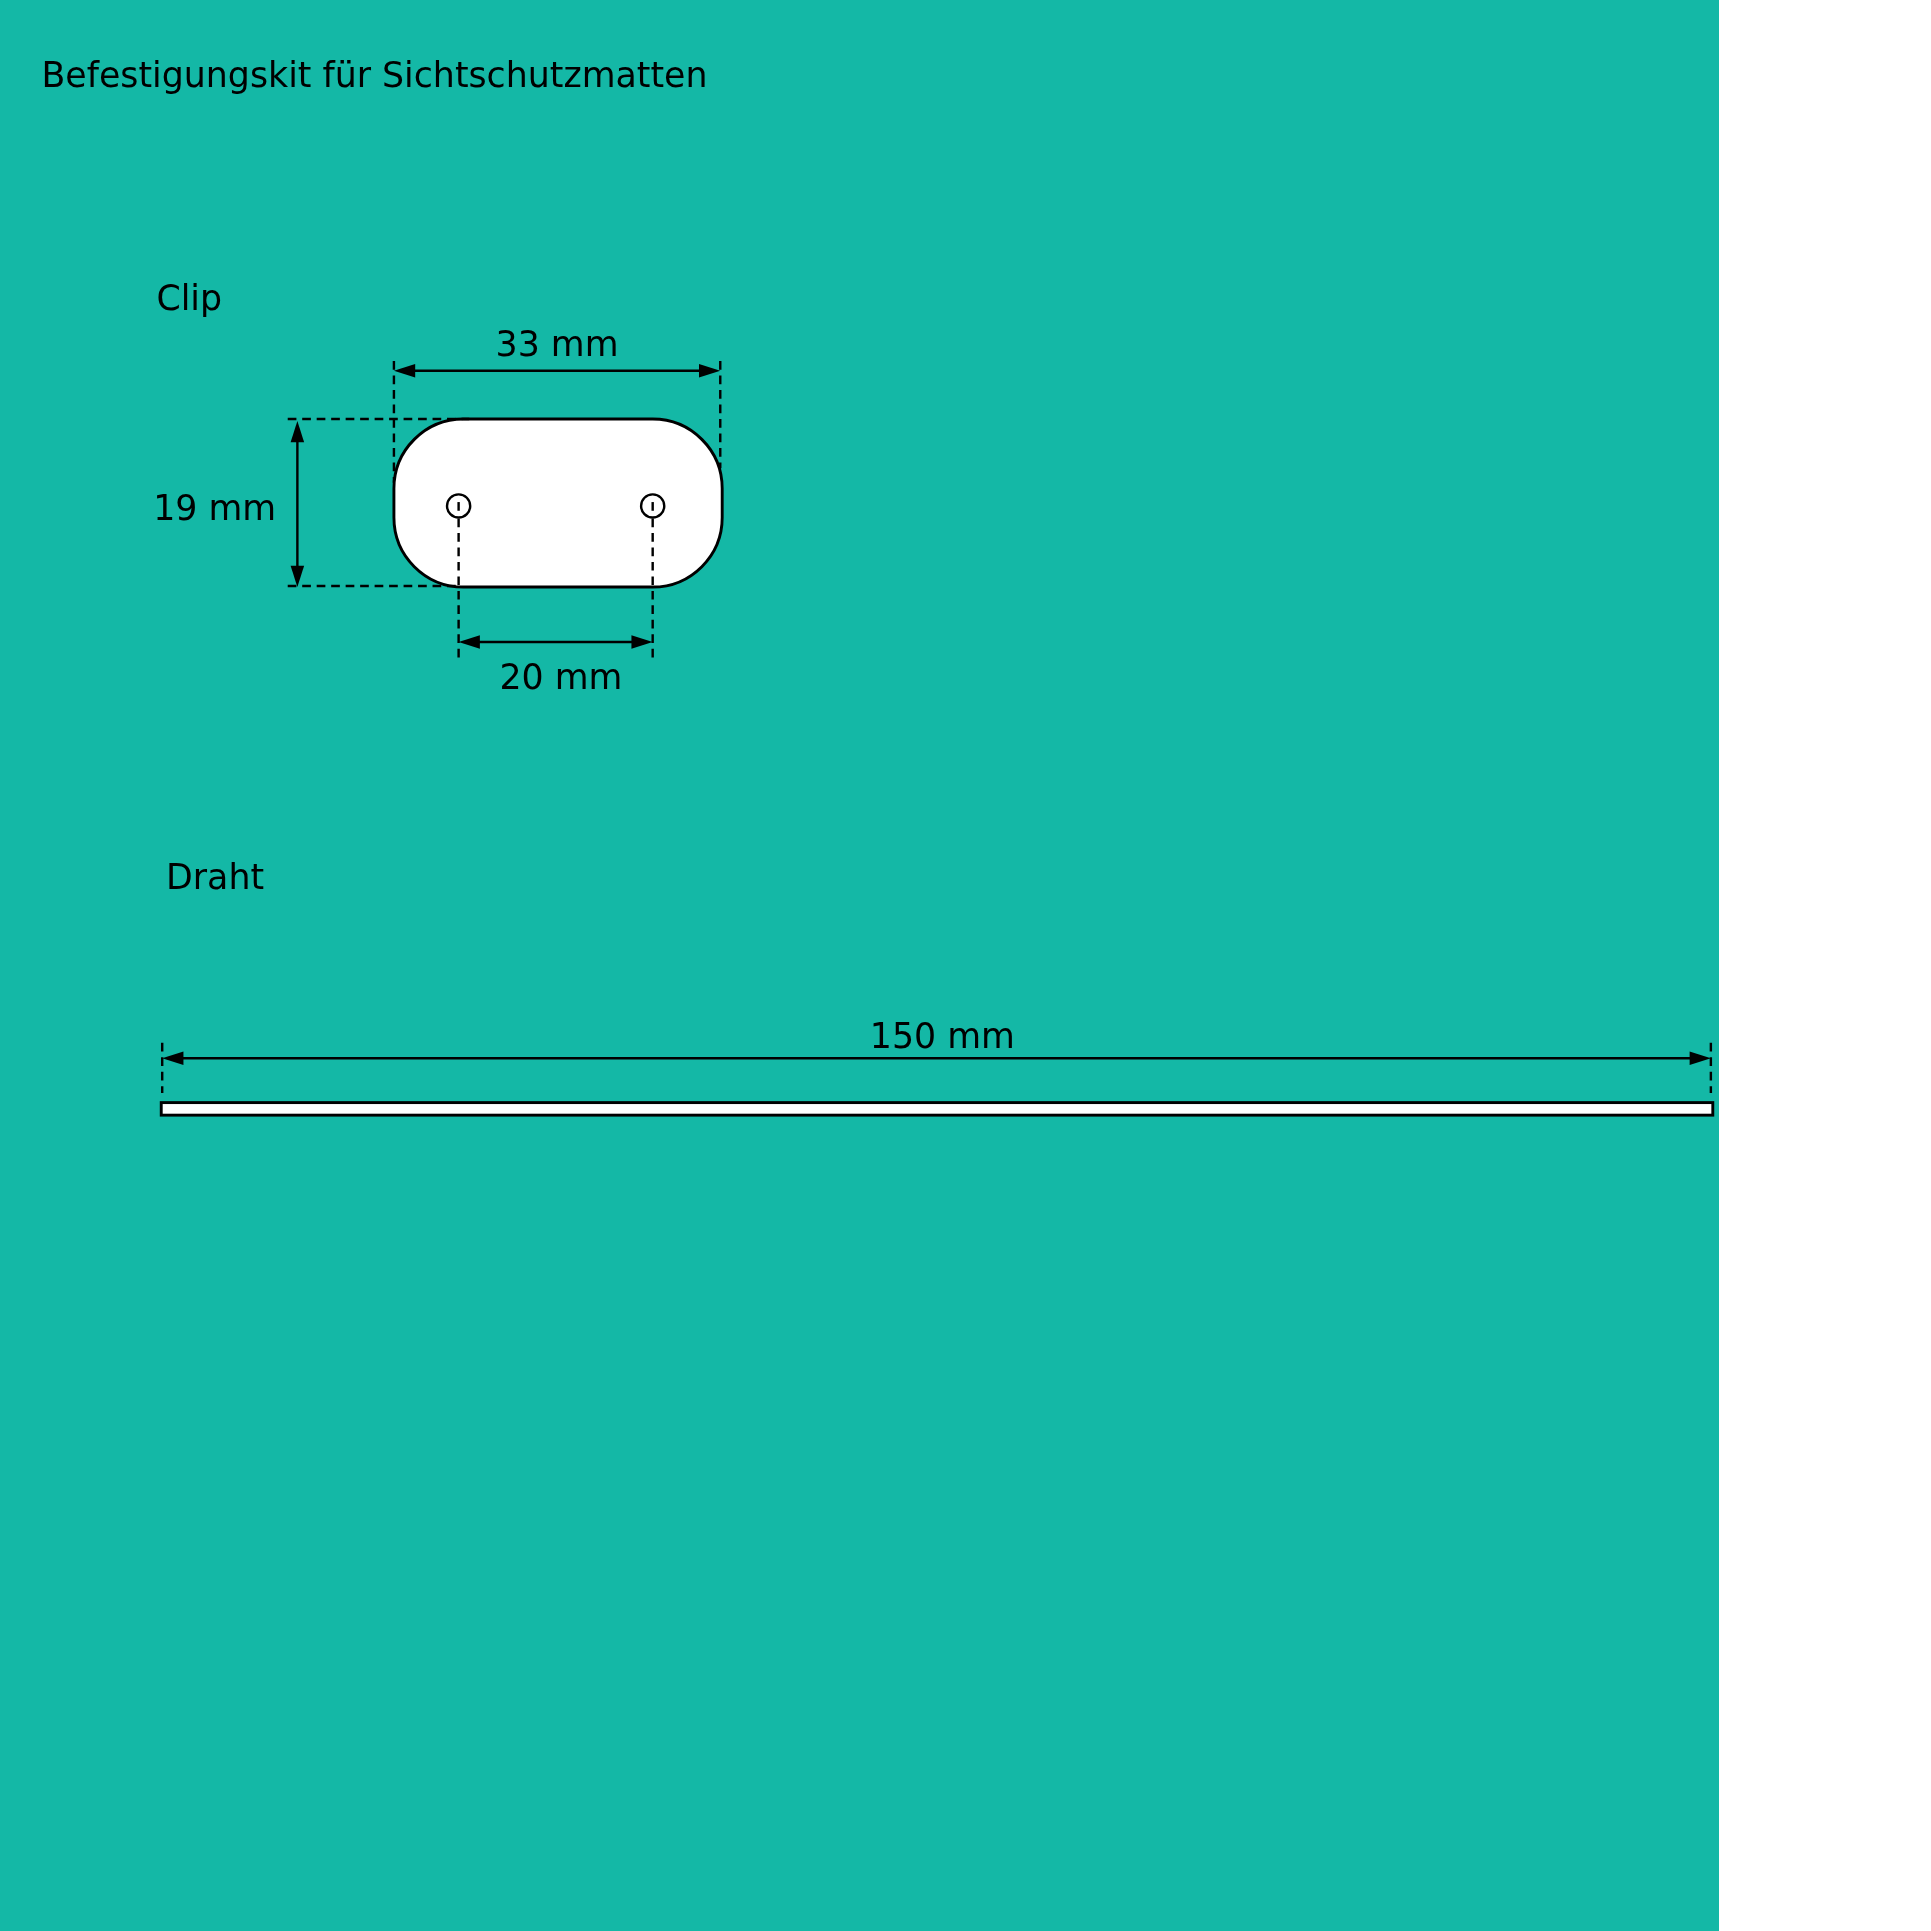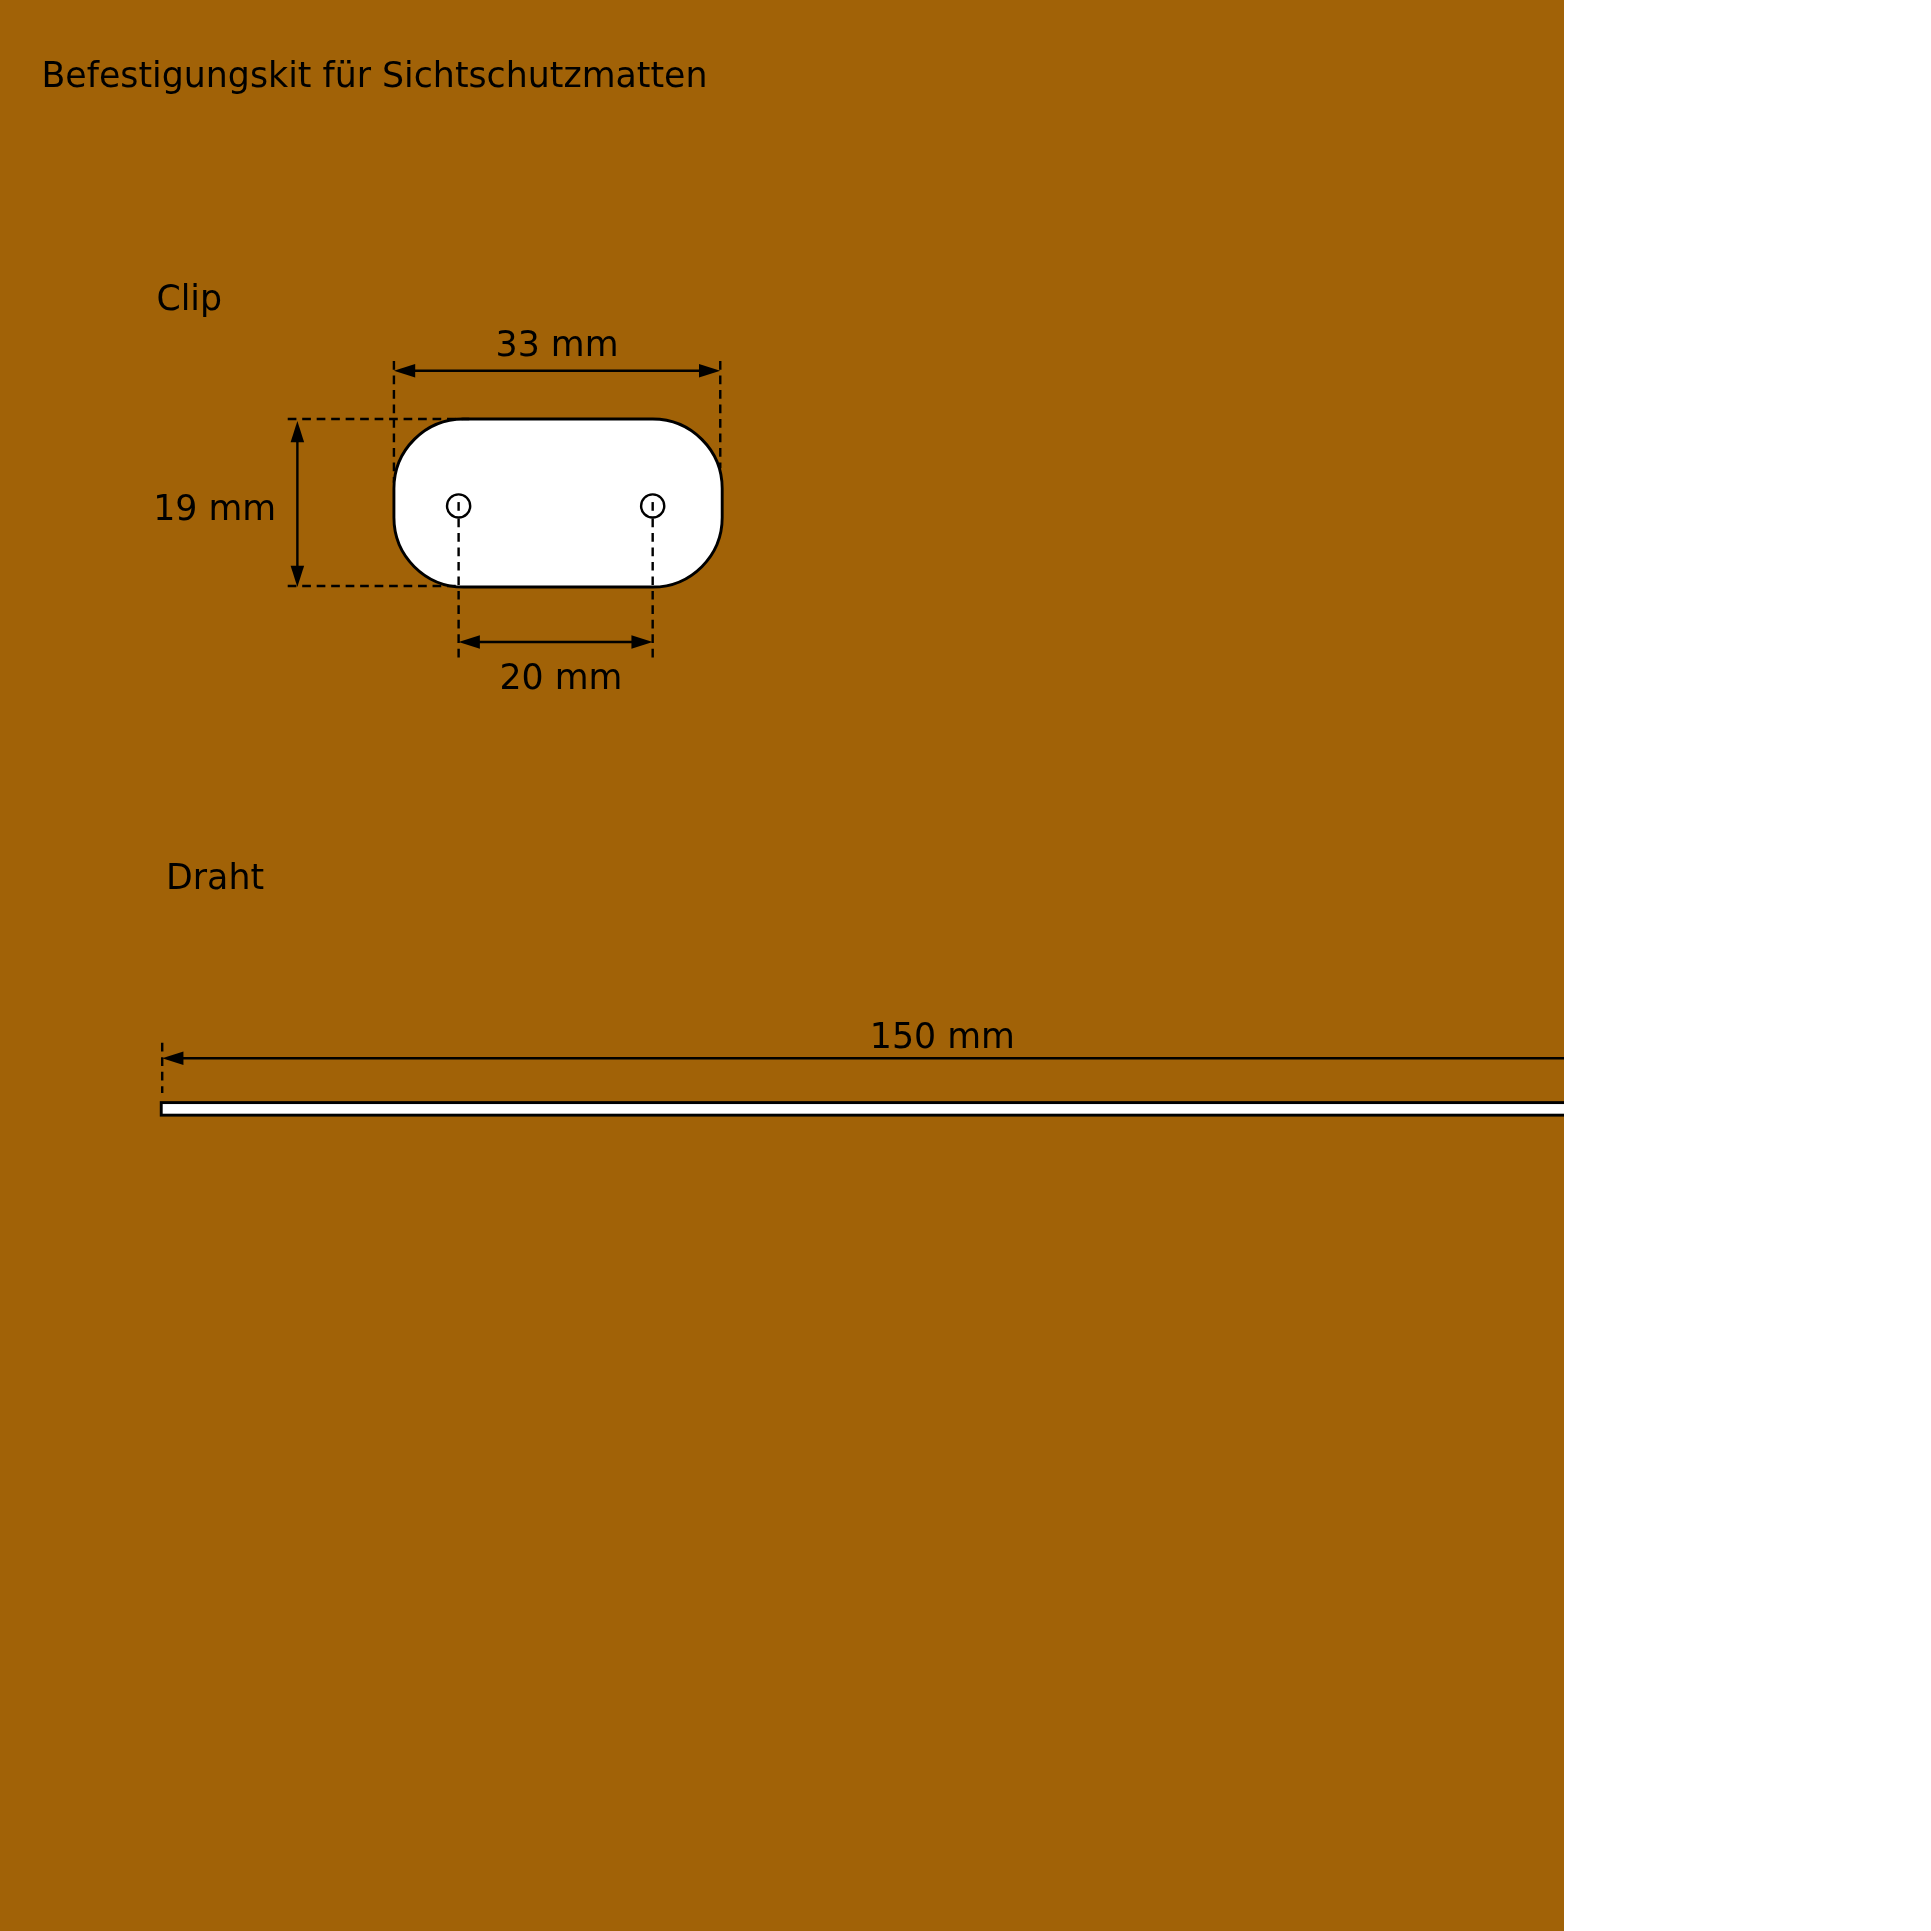--- a/index.html
+++ b/index.html
@@ -2,23 +2,23 @@
 <html><head>
 <meta charset="utf-8">
 <style>
   html, body {
     margin: 0;
     padding: 0;
     background: #ffffff;
   }
   .canvas {
     position: relative;
-    width: 1564px;
+    width: 1719px;
     height: 1931px;
-    background: #a16207;
+    background: #14b8a6;
     overflow: hidden;
   }
   svg { display: block; }
   .txt {
     font-family: "DejaVu Sans", "Liberation Sans", sans-serif;
     font-size: 36px;
     fill: #000000;
   }
   .mid { text-anchor: middle; }
   .end { text-anchor: end; }

